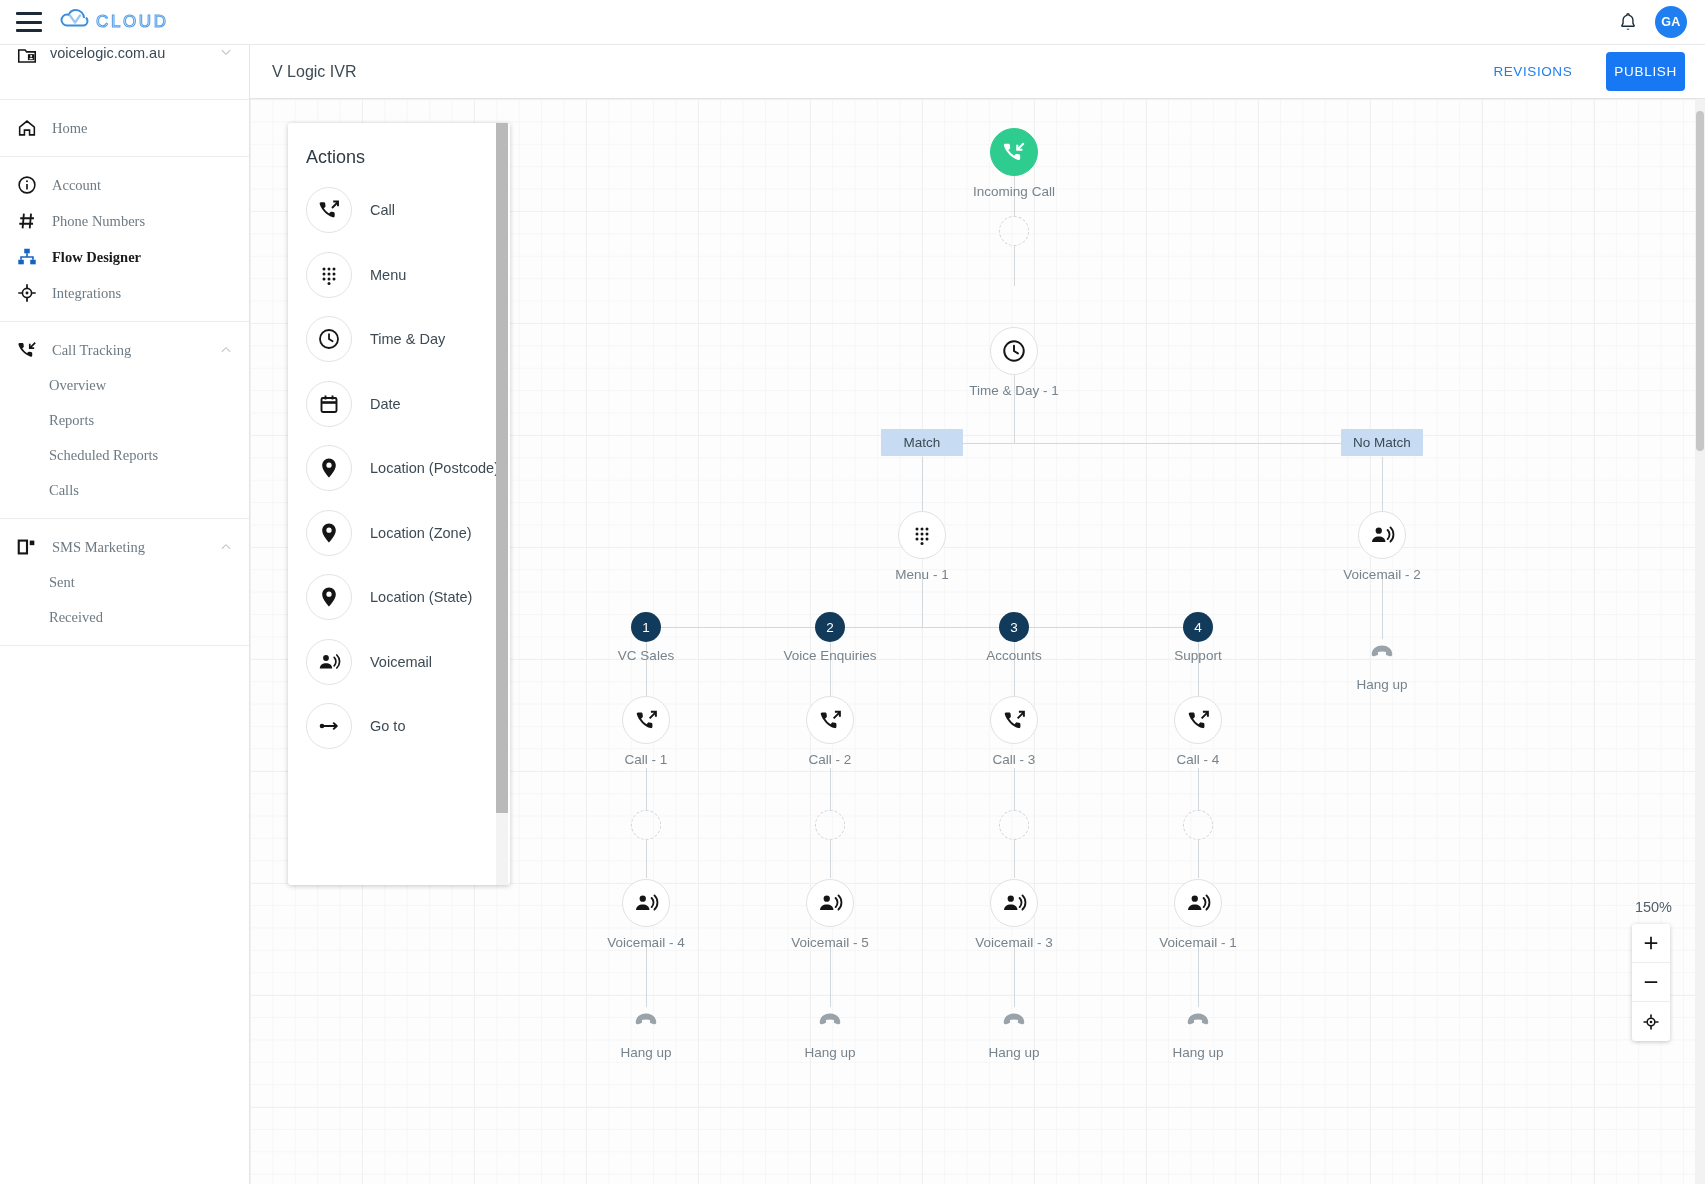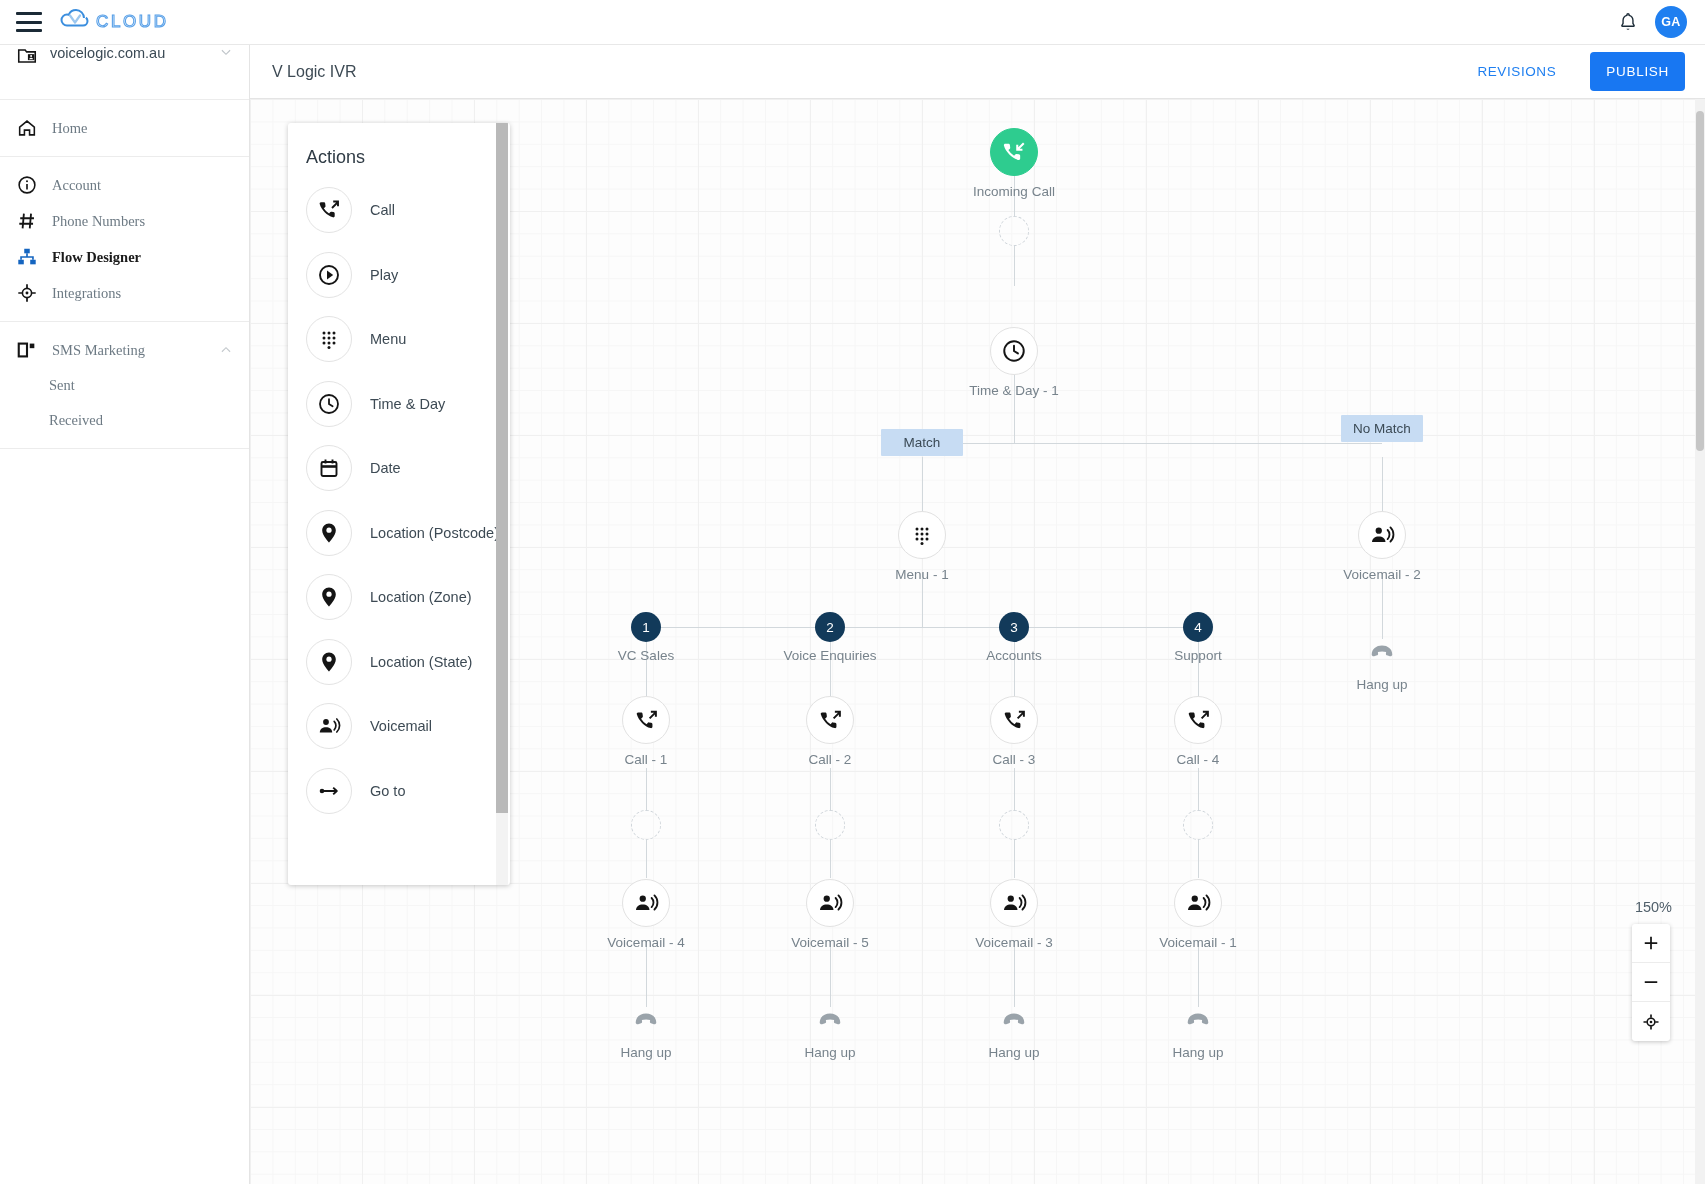--- a/index.html
+++ b/index.html
@@ -73,21 +73,21 @@
   }
   #flow-title { font-size: 16px; color: #3d4a54; margin-left: 2px; }
   #header-actions { margin-left: auto; display: flex; align-items: center; gap: 34px; }
   #revisions {
     font-size: 13.5px; color: #1f7ff0; letter-spacing: .6px;
     cursor: pointer; font-weight: 500;
   }
   #publish {
     background: #1877f2; color: #fff; border: none;
     font-size: 13.5px; letter-spacing: .7px; font-weight: 500;
-    padding: 12px 16px; border-radius: 4px; cursor: pointer;
+    padding: 12px 8px; border-radius: 4px; cursor: pointer;
     font-family: "Liberation Sans", sans-serif;
   }
   
   #canvas {
     position: absolute; left: 250px; top: 99px; width: 1455px; height: 1085px;
     overflow: hidden;
     background-color: #fdfdfd;
     background-image:
       linear-gradient(to right, #f0f0f0 1px, transparent 1px),
       linear-gradient(to bottom, #f0f0f0 1px, transparent 1px),
@@ -268,20 +268,38 @@
         <svg viewBox="0 0 24 24" width="22" height="22">
             <circle cx="12" cy="12" r="5" fill="none" stroke="#151515" stroke-width="1.8"></circle>
             <circle cx="12" cy="12" r="1.6" fill="#151515"></circle>
             <path d="M12 2.5v4M12 17.5v4M2.5 12h4M17.5 12h4" stroke="#151515" stroke-width="1.9"></path>
           </svg>
       </span>
       <span>Integrations</span>
     </div>
   </div>
 
+  <div class="nav-group grp-pad-top grp-pad-bot">
+    <div class="nav-item">
+      <span class="ni-icon">
+        <svg viewBox="0 0 24 24" width="22" height="22">
+          <path d="M4 4.3c-1 0-1.6.9-1.3 1.8.8 3 2.6 5.8 5 8.2 2.4 2.4 5.2 4.2 8.2 5 .9.3 1.8-.3 1.8-1.3v-2.5c0-.7-.5-1.3-1.2-1.4l-2.1-.3c-.5-.1-1 .1-1.3.5l-1 1.2a16 16 0 0 1-5.3-5.3l1.2-1c.4-.3.6-.8.5-1.3L8.2 5.5C8.1 4.8 7.5 4.3 6.8 4.3z" fill="#151515"></path>
+          <path d="M21 4l-6 6M15 5.2V10h4.8" stroke="#151515" stroke-width="1.8" fill="none"></path>
+        </svg>
+      </span>
+      <span>Call Tracking</span>
+      <svg class="caret" viewBox="0 0 24 24">
+          <path d="M5 15l7-7 7 7" fill="none" stroke="#8a949c" stroke-width="1.9"></path>
+        </svg>
+    </div>
+    <div class="nav-sub">Overview</div>
+    <div class="nav-sub">Reports</div>
+    <div class="nav-sub">Scheduled Reports</div>
+    <div class="nav-sub">Calls</div>
+  </div>
 
   <div class="nav-group grp-pad-top grp-pad-bot">
     <div class="nav-item">
       <span class="ni-icon">
         <svg viewBox="0 0 24 24" width="22" height="22">
           <rect x="3" y="5" width="9" height="14" fill="none" stroke="#151515" stroke-width="2.3"></rect>
           <rect x="15" y="5" width="5" height="5" fill="#151515"></rect>
         </svg>
       </span>
       <span>SMS Marketing</span>
@@ -360,21 +378,21 @@
         <circle cx="12" cy="12" r="9" fill="none" stroke="#151515" stroke-width="1.8"></circle>
         <path d="M12 7.2V12l3.6 2.2" stroke="#151515" stroke-width="1.8" fill="none" stroke-linecap="round"></path>
       </svg>
     </div>
     <div class="node-label">Time &amp; Day - 1</div>
   </div>
 
   <div class="node" style="left:631px; top:330px;">
     <div class="tagbox">Match</div>
   </div>
-  <div class="node" style="left:1091px; top:316px;">
+  <div class="node" style="left:1091px; top:330px;">
     <div class="tagbox">No Match</div>
   </div>
 
   <div class="node" style="left:648px; top:412px;">
     <div class="node-circle">
       <svg width="24" height="24" viewBox="0 0 24 24">
         <g fill="#151515">
           <circle cx="7" cy="6" r="1.5"></circle>
             <circle cx="12" cy="6" r="1.5"></circle>
             <circle cx="17" cy="6" r="1.5"></circle>
@@ -550,29 +568,20 @@
         <div class="action-circle">
           <svg width="24" height="24" viewBox="0 0 24 24">
             <path d="M4 4.3c-1 0-1.6.9-1.3 1.8.8 3 2.6 5.8 5 8.2 2.4 2.4 5.2 4.2 8.2 5 .9.3 1.8-.3 1.8-1.3v-2.5c0-.7-.5-1.3-1.2-1.4l-2.1-.3c-.5-.1-1 .1-1.3.5l-1 1.2a16 16 0 0 1-5.3-5.3l1.2-1c.4-.3.6-.8.5-1.3L8.2 5.5C8.1 4.8 7.5 4.3 6.8 4.3z" fill="#151515"></path>
             <path d="M15 10l6-6M16.2 3.5H21v4.8" stroke="#151515" stroke-width="1.9" fill="none"></path>
           </svg>
         </div>
         <span class="action-label">Call</span>
       </div>
 
 
-      <div class="action-item">
-        <div class="action-circle">
-          <svg width="24" height="24" viewBox="0 0 24 24">
-            <circle cx="12" cy="12" r="9" fill="none" stroke="#151515" stroke-width="1.9"></circle>
-            <path d="M10 7.6l6.2 4.4-6.2 4.4z" fill="#151515"></path>
-          </svg>
-        </div>
-        <span class="action-label">Play</span>
-      </div>
 
       <div class="action-item">
         <div class="action-circle">
           <svg width="24" height="24" viewBox="0 0 24 24">
             <g fill="#151515">
               <circle cx="7" cy="6" r="1.5"></circle>
                 <circle cx="12" cy="6" r="1.5"></circle>
                 <circle cx="17" cy="6" r="1.5"></circle>
               <circle cx="7" cy="11" r="1.5"></circle>
                 <circle cx="12" cy="11" r="1.5"></circle>

